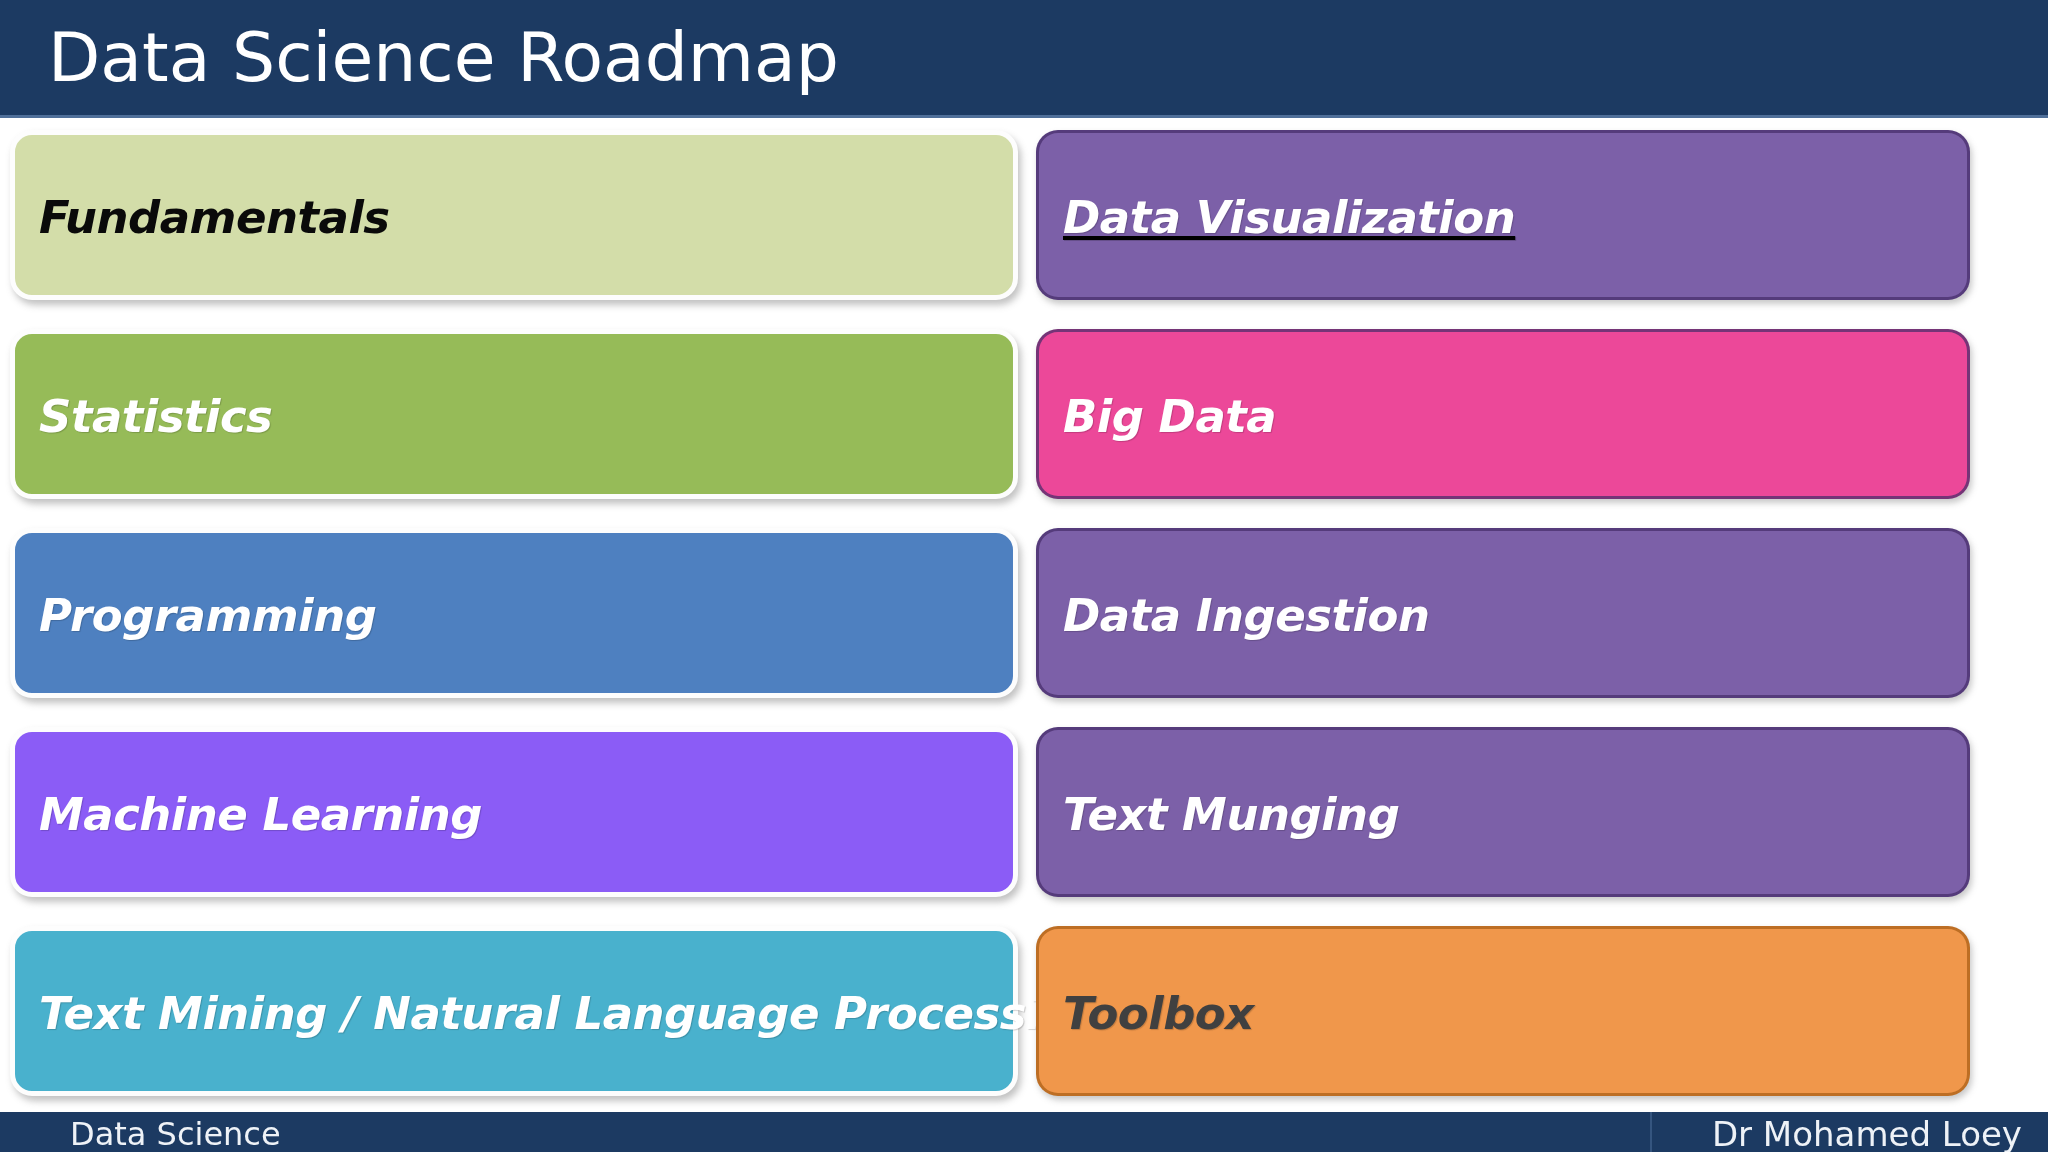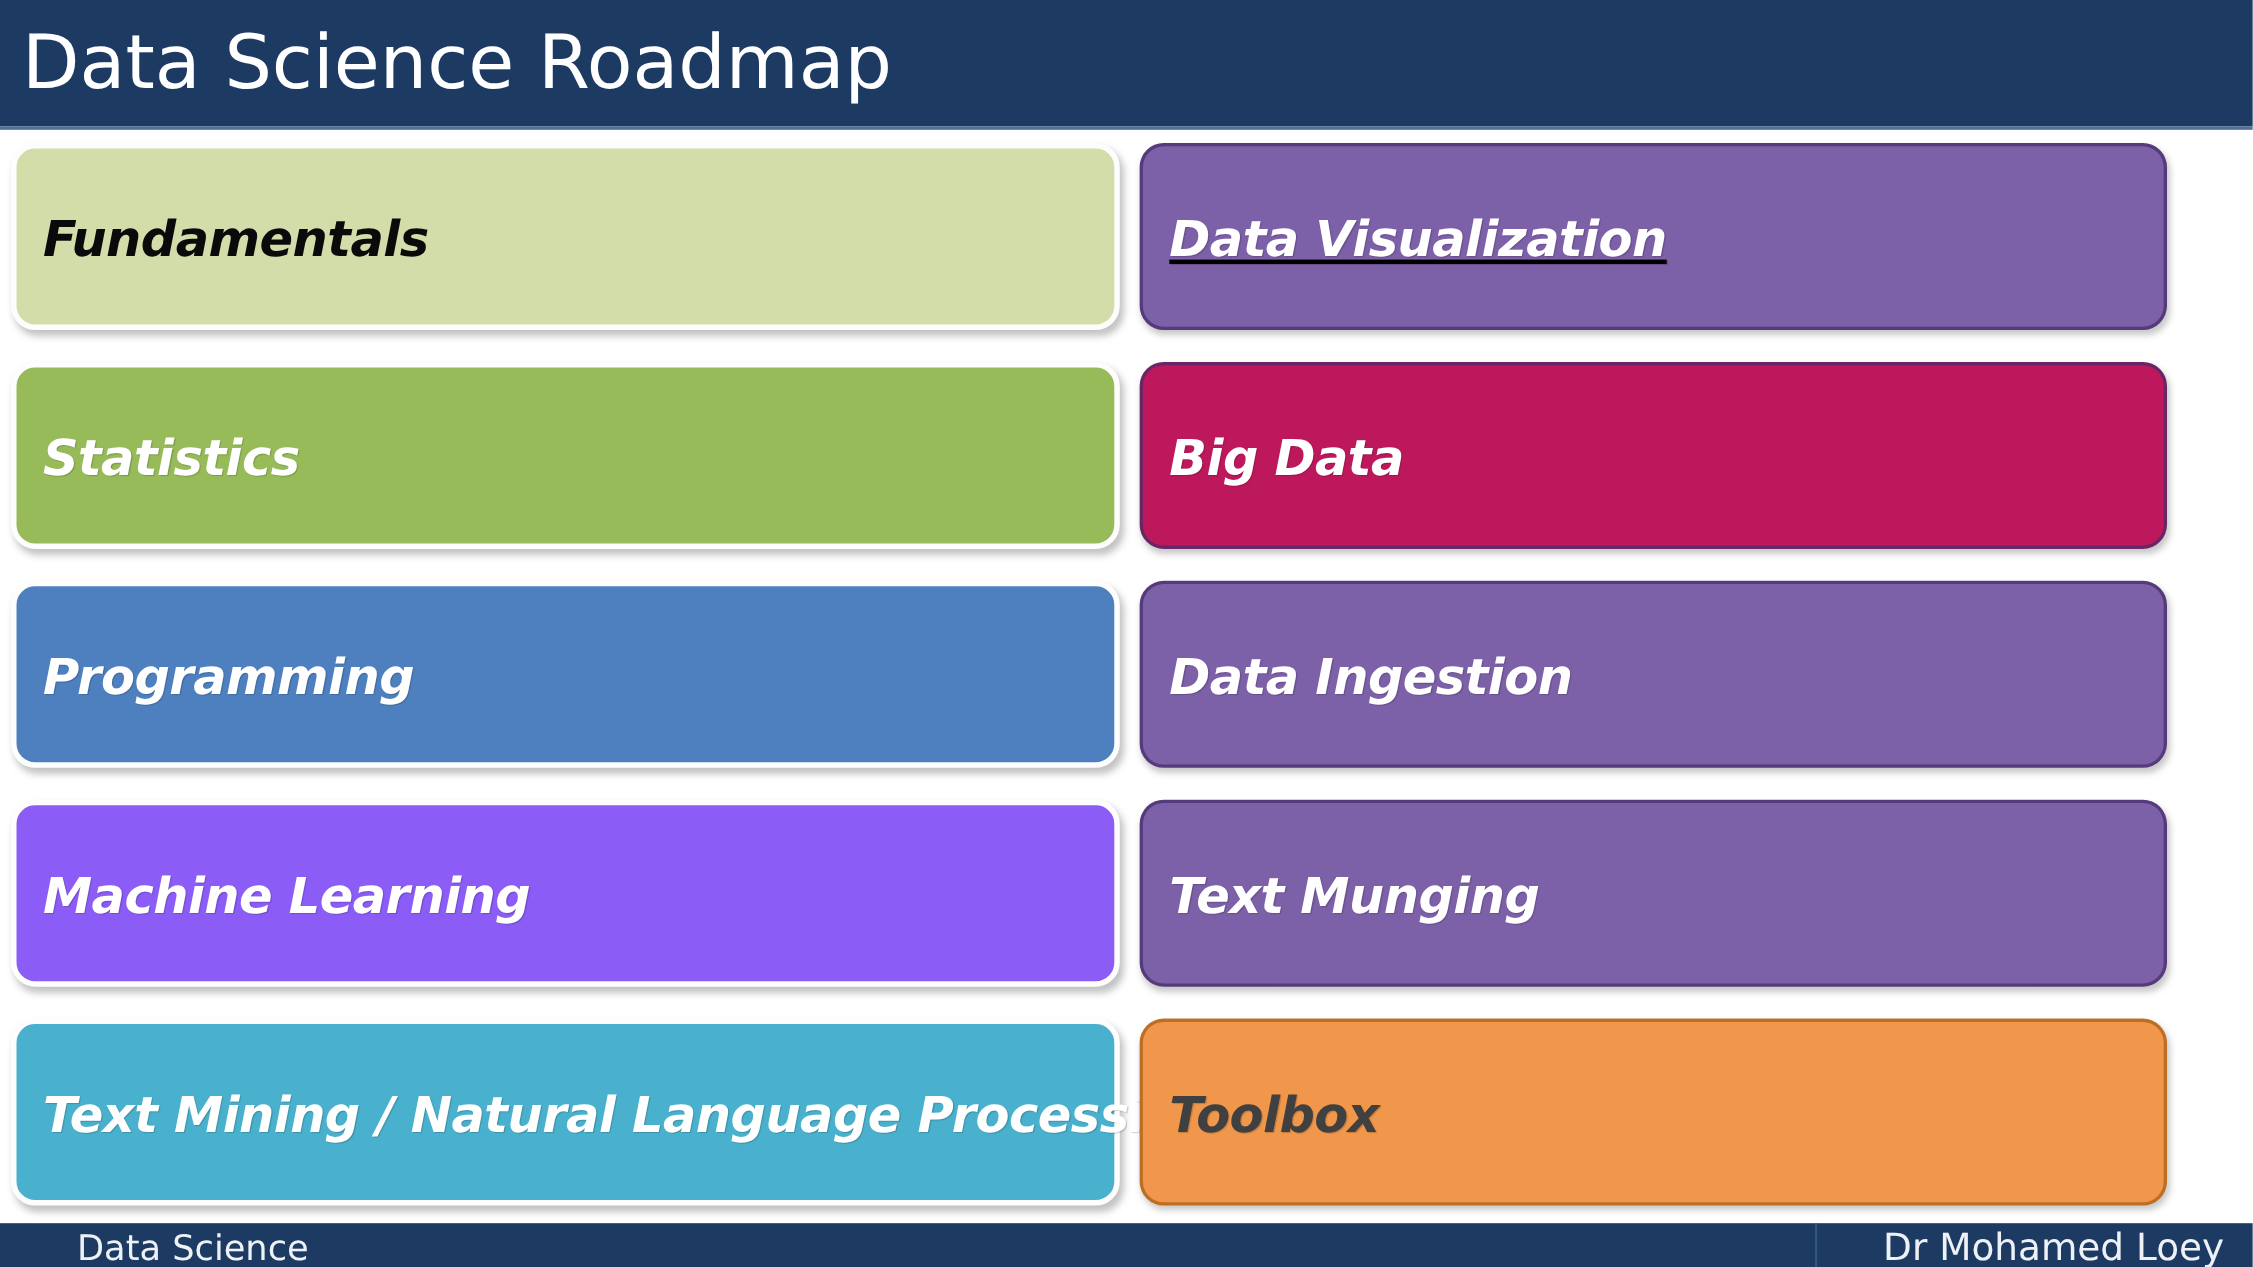--- a/index.html
+++ b/index.html
@@ -30,21 +30,21 @@
   }
   #header-underline {
     position: absolute;
     left: 0; top: 115px;
     width: 2048px;
     height: 3px;
     background: #4f6f99;
   }
   #slide-title {
     position: absolute;
-    left: 20px;
+    left: 48px;
     top: 6px;
     height: 104px;
     line-height: 104px;
     color: #ffffff;
     font-family: "DejaVu Sans", sans-serif;
     font-size: 68px;
     font-weight: 400;
     letter-spacing: 0px;
     white-space: nowrap;
   }
@@ -188,21 +188,21 @@
       </div>
       <div class="stage-box" style="background: rgb(73, 177, 205);">
         <span class="stage-label label-light" style="color: rgb(255, 255, 255);">Text Mining / Natural Language Processing</span>
       </div>
     </div>
 
     <div id="right-column" class="column">
       <div class="stage-box" style="background: rgb(124, 96, 168); text-decoration: underline;">
         <span class="stage-label label-light" style="color: rgb(255, 255, 255);">Data Visualization</span>
       </div>
-      <div class="stage-box" style="background: #be185d;">
+      <div class="stage-box" style="background: #ec4899;">
         <span class="stage-label label-light" style="color: rgb(255, 255, 255);">Big Data</span>
       </div>
       <div class="stage-box" style="background: rgb(124, 96, 168);">
         <span class="stage-label label-light" style="color: rgb(255, 255, 255);">Data Ingestion</span>
       </div>
       <div class="stage-box" style="background: rgb(124, 96, 168);">
         <span class="stage-label label-light" style="color: rgb(255, 255, 255);">Text Munging</span>
       </div>
       <div class="stage-box accent-orange" style="background: rgb(240, 151, 75);">
         <span class="stage-label label-light" style="color: #404040;">Toolbox</span>

